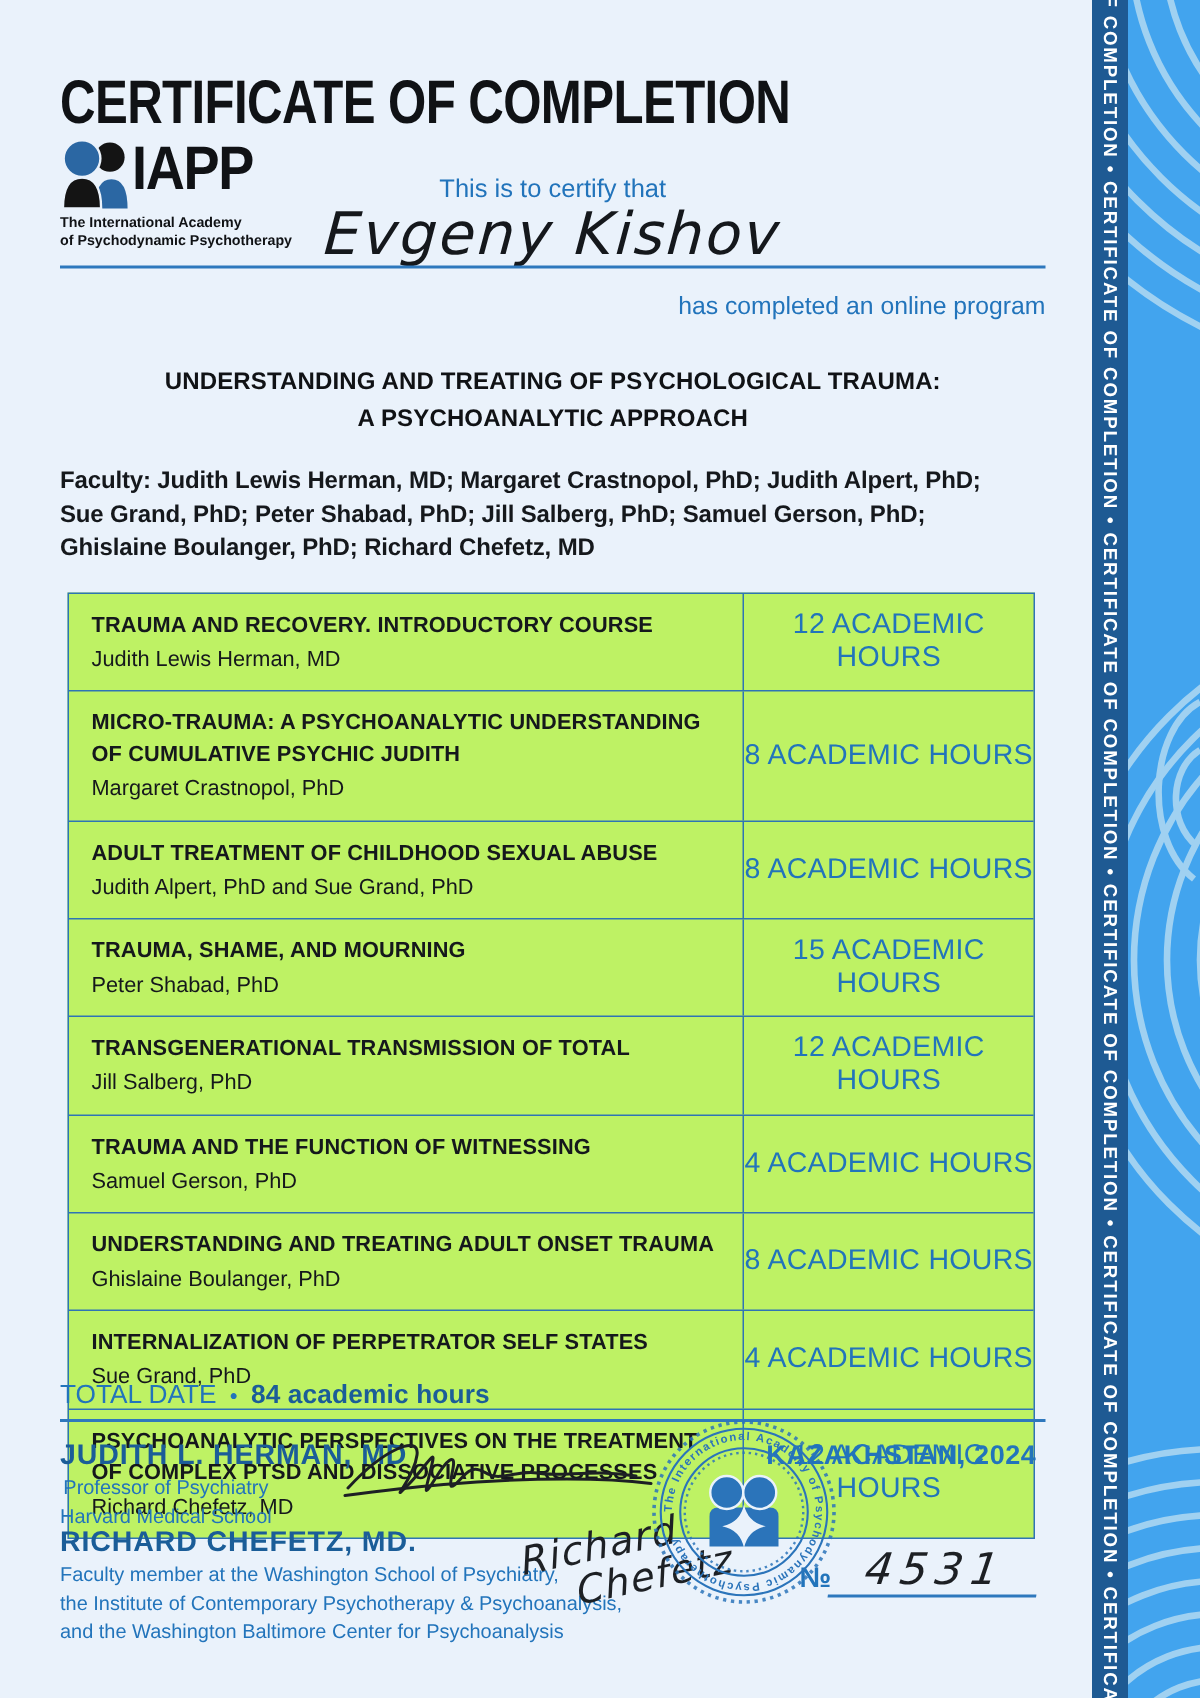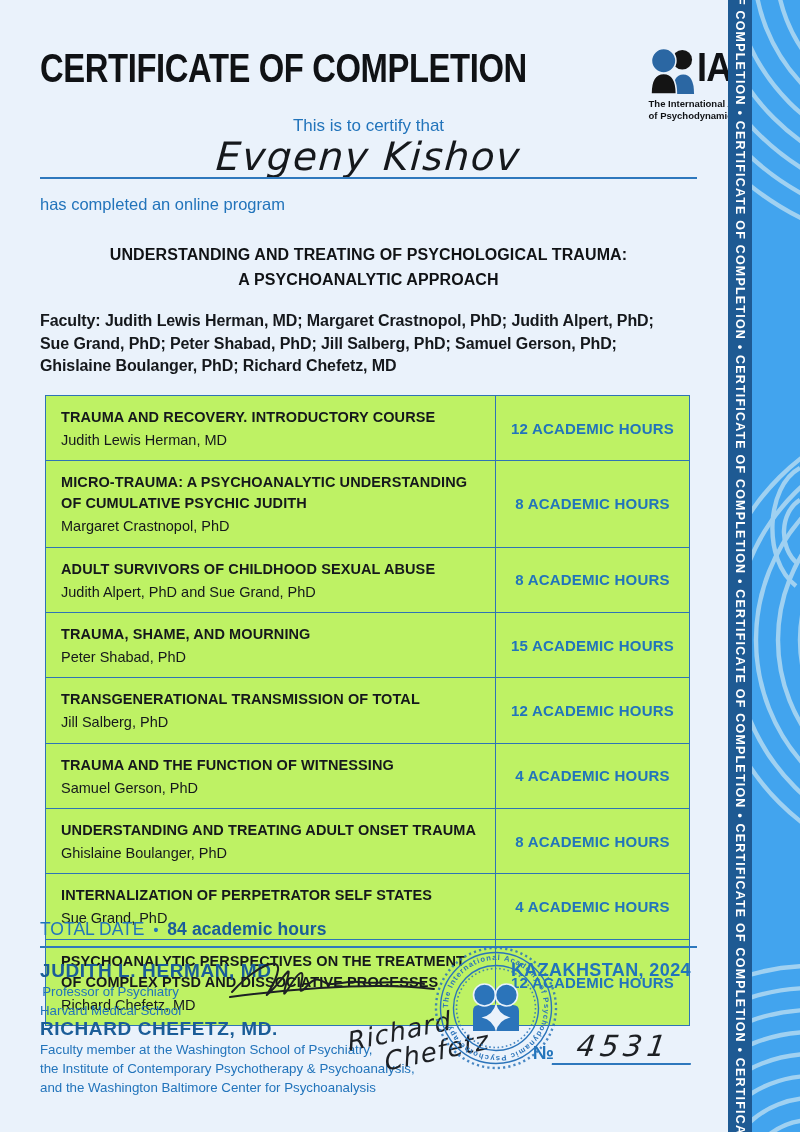--- a/index.html
+++ b/index.html
@@ -18,21 +18,21 @@
     background:#1e5a93;overflow:hidden;z-index:3;
   }
   .side-strip .vtext{
     writing-mode:vertical-rl;text-orientation:mixed;
     color:#ffffff;font-weight:700;font-size:12.5px;letter-spacing:1.2px;
     white-space:nowrap;height:1132px;line-height:24px;margin-top:-14px;
   }
   .wave-band{position:absolute;top:0;right:0;width:48px;height:1132px;z-index:2;}
 
   
-  .header{position:absolute;left:40px;top:46px;width:657px;display:flex;justify-content:space-between;align-items:flex-start;}
+  .header{position:absolute;left:40px;top:46px;width:657px;display:flex;justify-content:space-between;align-items:flex-start;flex-direction:column;}
   .cert-title{
     font-size:41px;font-weight:700;color:#101215;letter-spacing:-0.5px;
     transform:scaleX(0.80);transform-origin:left top;white-space:nowrap;line-height:1.1;
   }
   .logo-block{width:150px;margin-top:2px;}
   .logo-row{display:flex;align-items:flex-start;}
   .logo-mark{width:47px;height:47px;flex:0 0 auto;}
   .logo-word{
     font-size:41px;font-weight:700;color:#101215;letter-spacing:-1px;
     transform:scaleX(0.88);transform-origin:left top;line-height:0.95;margin-left:1px;
@@ -40,21 +40,21 @@
   .logo-tagline{font-size:9.5px;font-weight:700;color:#101215;line-height:1.22;margin-top:3px;}
 
   
   .certify-line{position:absolute;left:40px;top:116px;width:657px;text-align:center;color:#2274bb;font-size:17px;font-weight:400;}
   .recipient{
     position:absolute;left:40px;top:134px;width:657px;text-align:center;
     font-size:39px;color:#15181c;font-style:italic;letter-spacing:1.5px;
     transform:skewX(-4deg);font-family:"DejaVu Sans",sans-serif;
   }
   .name-rule{position:absolute;left:40px;top:177px;width:657px;border-top:2px solid #2e78bd;}
-  .completed-line{position:absolute;left:40px;top:195px;width:657px;text-align:left;color:#2274bb;font-size:16.5px;}
+  .completed-line{position:absolute;left:40px;top:195px;width:657px;text-align:right;color:#2274bb;font-size:16.5px;}
 
   .program-title{
     position:absolute;left:40px;top:243px;width:657px;text-align:center;
     font-size:16px;font-weight:700;color:#101215;line-height:1.55;letter-spacing:0.1px;
   }
   .faculty{
     position:absolute;left:40px;top:310px;width:657px;
     font-size:16px;font-weight:700;color:#15181c;line-height:1.42;letter-spacing:-0.1px;
   }
 
@@ -64,21 +64,21 @@
     border:1.6px solid #2e74b5;background:#bef264;
   }
   .course-row{display:flex;border-bottom:1.6px solid #2e74b5;}
   .course-row:last-child{border-bottom:none;}
   .course-cell{flex:1 1 auto;padding:11px 15px 10px 15px;}
   .course-name{font-size:14.5px;font-weight:700;color:#15181c;line-height:1.45;letter-spacing:0.1px;}
   .course-instructor{font-size:14.5px;color:#15181c;line-height:1.4;margin-top:2px;}
   .hours-cell{
     flex:0 0 193px;border-left:1.6px solid #2e74b5;
     display:flex;align-items:center;justify-content:center;
-    color:#2274bb;font-size:15px;letter-spacing:0.2px;text-align:center;font-weight:bold;
+    color:#2274bb;font-size:19px;letter-spacing:0.2px;text-align:center;
   }
 
   
   .meta-row{position:absolute;left:40px;top:919px;width:657px;display:flex;justify-content:space-between;font-size:17.5px;}
   .meta-label{color:#2274bb;font-weight:400;}
   .meta-dot{color:#2274bb;font-weight:700;margin:0 9px;font-size:14px;}
   .meta-value{color:#1b5d98;font-weight:700;letter-spacing:0.1px;}
   .bottom-rule{position:absolute;left:40px;top:946px;width:657px;border-top:2px solid #2e78bd;}
 
   
@@ -184,21 +184,21 @@
     <div class="course-row">
       <div class="course-cell">
           <div class="course-name pre">MICRO-TRAUMA: A PSYCHOANALYTIC UNDERSTANDING
 OF CUMULATIVE PSYCHIC JUDITH</div>
           <div class="course-instructor">Margaret Crastnopol, PhD</div>
         </div>
       <div class="hours-cell">8 ACADEMIC HOURS</div>
     </div>
     <div class="course-row">
       <div class="course-cell">
-          <div class="course-name pre">ADULT SURVIVORS OF CHILDHOOD SEXUAL ABUSE</div>
+          <div class="course-name pre">ADULT TREATMENT OF CHILDHOOD SEXUAL ABUSE</div>
           <div class="course-instructor">Judith Alpert, PhD and Sue Grand, PhD</div>
         </div>
       <div class="hours-cell">8 ACADEMIC HOURS</div>
     </div>
     <div class="course-row">
       <div class="course-cell">
           <div class="course-name pre">TRAUMA, SHAME, AND MOURNING</div>
           <div class="course-instructor">Peter Shabad, PhD</div>
         </div>
       <div class="hours-cell">15 ACADEMIC HOURS</div>

